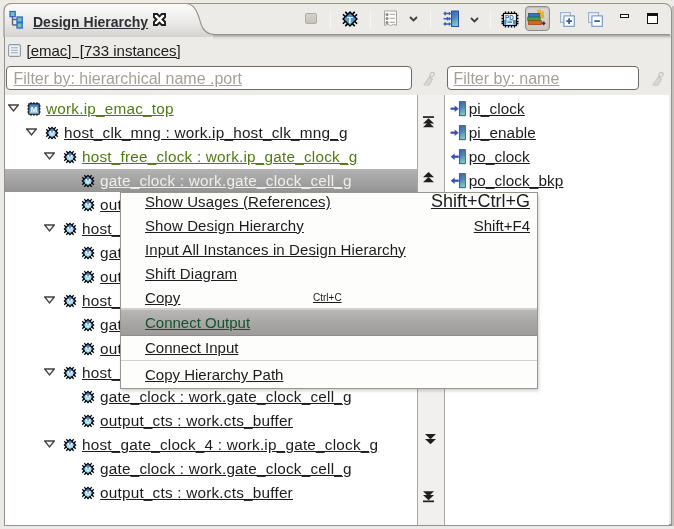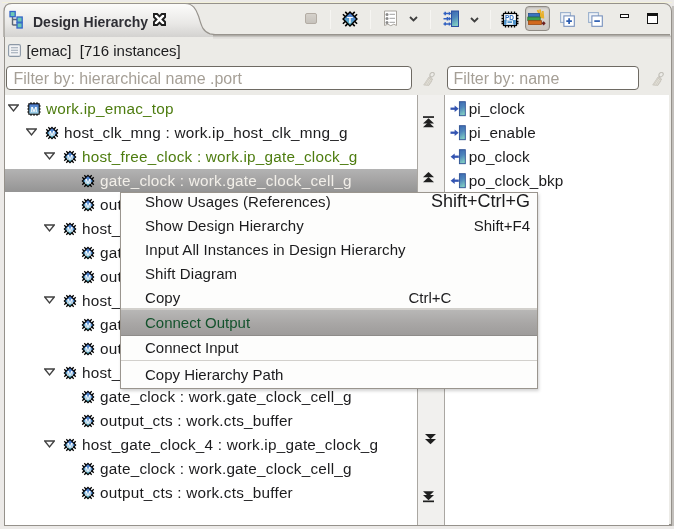--- a/index.html
+++ b/index.html
@@ -1,20 +1,20 @@
 <!DOCTYPE html>
 <html><head><meta charset="utf-8"><style>
 html,body{margin:0;padding:0;width:674px;height:529px;overflow:hidden;background:#eceae8;
 font-family:"Liberation Sans",sans-serif;}
 .a{position:absolute;}
 #frame{left:3.5px;top:3px;width:668px;height:523px;border:1.3px solid #95918b;
 border-bottom-width:2px;border-radius:8px 8px 0 0;background:#ecebe7;}
 .txt{white-space:pre;color:#1b1b1d;}
 .ph{color:#a59f96;}
-input,div{box-sizing:border-box;}
+input,div{box-sizing:border-box;text-decoration:underline;}
 .inp{background:#fff;border:1.2px solid #6e6a63;border-radius:4px;}
 .menu{background:#fdfdfc;border:1px solid #9a958e;}
 .sep{background:#d2d0cc;}
 .vline{background:#aaa7a2;width:1px;}
 </style></head><body>
 <svg width="0" height="0" style="position:absolute">
 <defs>
 <linearGradient id="gdia" x1="0.55" y1="0" x2="0.25" y2="1">
  <stop offset="0" stop-color="#5078d2"></stop>
         <stop offset="0.5" stop-color="#5494cc"></stop>
@@ -192,21 +192,21 @@
  <rect x="0.6" y="0.6" width="9.8" height="9.8" fill="#eef2f7" stroke="#9ab0cc" stroke-width="1.1"></rect>
  <rect x="3.9" y="3.9" width="10.4" height="10.4" fill="#fff" stroke="#7690bc" stroke-width="1.1"></rect>
  <path d="M6.3,9.1 L11.9,9.1" stroke="#2b5cb0" stroke-width="1.7"></path>
 </svg>
 <div class="a" style="left:619.5px;top:13.5px;width:9.5px;height:4px;border:1.7px solid #141414;background:#fff"></div>
 <div class="a" style="left:646.5px;top:12.5px;width:11px;height:11px;border:1.7px solid #141414;border-top-width:3.4px;background:#fff"></div>
 <svg class="a" style="left:8px;top:43.5px" width="13" height="13" viewBox="0 0 13 13">
  <rect x="0.6" y="0.6" width="11.8" height="11.8" rx="1.5" fill="#f2f3f5" stroke="#8c98a6" stroke-width="1.1"></rect>
  <path d="M3,3.8 L10,3.8 M3,6.3 L10,6.3 M3,8.8 L10,8.8" stroke="#9aa6b4" stroke-width="1.1"></path>
 </svg>
-<div class="a txt" style="left:26.5px;top:41.9px;font-size:15px;line-height:17px">[emac]  [716 instances]</div>
+<div class="a txt" style="left:26.5px;top:41.9px;font-size:15px;line-height:17px">[emac]  [733 instances]</div>
 <div class="a inp" style="left:6px;top:65.5px;width:406px;height:24px"></div>
 <div class="a txt ph" style="left:13.5px;top:70px;font-size:16px;line-height:18px">Filter by: hierarchical name .port</div>
 <svg class="a" style="left:421px;top:72px" width="15" height="16" viewBox="0 0 12 16">
     <use href="#brush"></use>
   </svg>
 <div class="a inp" style="left:446.5px;top:65.5px;width:192.5px;height:24px"></div>
 <div class="a txt ph" style="left:453.5px;top:70px;font-size:16px;line-height:18px">Filter by: name</div>
 <svg class="a" style="left:650px;top:72px" width="15" height="16" viewBox="0 0 12 16">
     <use href="#brush"></use>
   </svg>
@@ -329,19 +329,19 @@
   </svg>
 <div class="a txt" style="left:468.7px;top:171.5px;font-size:15.3px;line-height:17px;letter-spacing:0.1px">po_clock_bkp</div>
 <div class="a menu" style="left:119.5px;top:191.5px;width:418px;height:197px;box-shadow:1px 2px 3px rgba(0,0,0,0.18)"></div>
 <div class="a txt" style="left:145px;top:192.7px;font-size:15px;line-height:17px;letter-spacing:0.1px">Show Usages (References)</div>
 <div class="a txt" style="left:330px;top:192.7px;width:200px;text-align:right;font-size:18px;line-height:17px">Shift+Ctrl+G</div>
 <div class="a txt" style="left:145px;top:216.7px;font-size:15px;line-height:17px;letter-spacing:0.1px">Show Design Hierarchy</div>
 <div class="a txt" style="left:330px;top:216.7px;width:200px;text-align:right;font-size:15px;line-height:17px">Shift+F4</div>
 <div class="a txt" style="left:145px;top:240.7px;font-size:15px;line-height:17px;letter-spacing:0.1px">Input All Instances in Design Hierarchy</div>
 <div class="a txt" style="left:145px;top:264.7px;font-size:15px;line-height:17px;letter-spacing:0.1px">Shift Diagram</div>
 <div class="a txt" style="left:145px;top:288.7px;font-size:15px;line-height:17px;letter-spacing:0.1px">Copy</div>
-<div class="a txt" style="left:330px;top:288.7px;width:200px;text-align:center;font-size:15px;line-height:17px">Ctrl+C</div>
+<div class="a txt" style="left:313px;top:288.7px;width:200px;text-align:left;font-size:10px;line-height:17px">Ctrl+C</div>
 <div class="a sep" style="left:120.5px;top:308.2px;width:416px;height:1.4px"></div>
 <div class="a" style="left:120.5px;top:310.4px;width:416px;height:26px;background:linear-gradient(#b8b7b6,#a8a6a5 55%,#9e9c9b);border-bottom:1px solid #8e8c8a"></div>
 <div class="a txt" style="left:145px;top:314.1px;font-size:15px;line-height:17px;color:#14532d">Connect Output</div>
 <div class="a txt" style="left:145px;top:339.2px;font-size:15px;line-height:17px">Connect Input</div>
 <div class="a sep" style="left:120.5px;top:359.8px;width:416px;height:1.4px"></div>
 <div class="a txt" style="left:145px;top:366.4px;font-size:15px;line-height:17px">Copy Hierarchy Path</div>
 
 </body></html>

